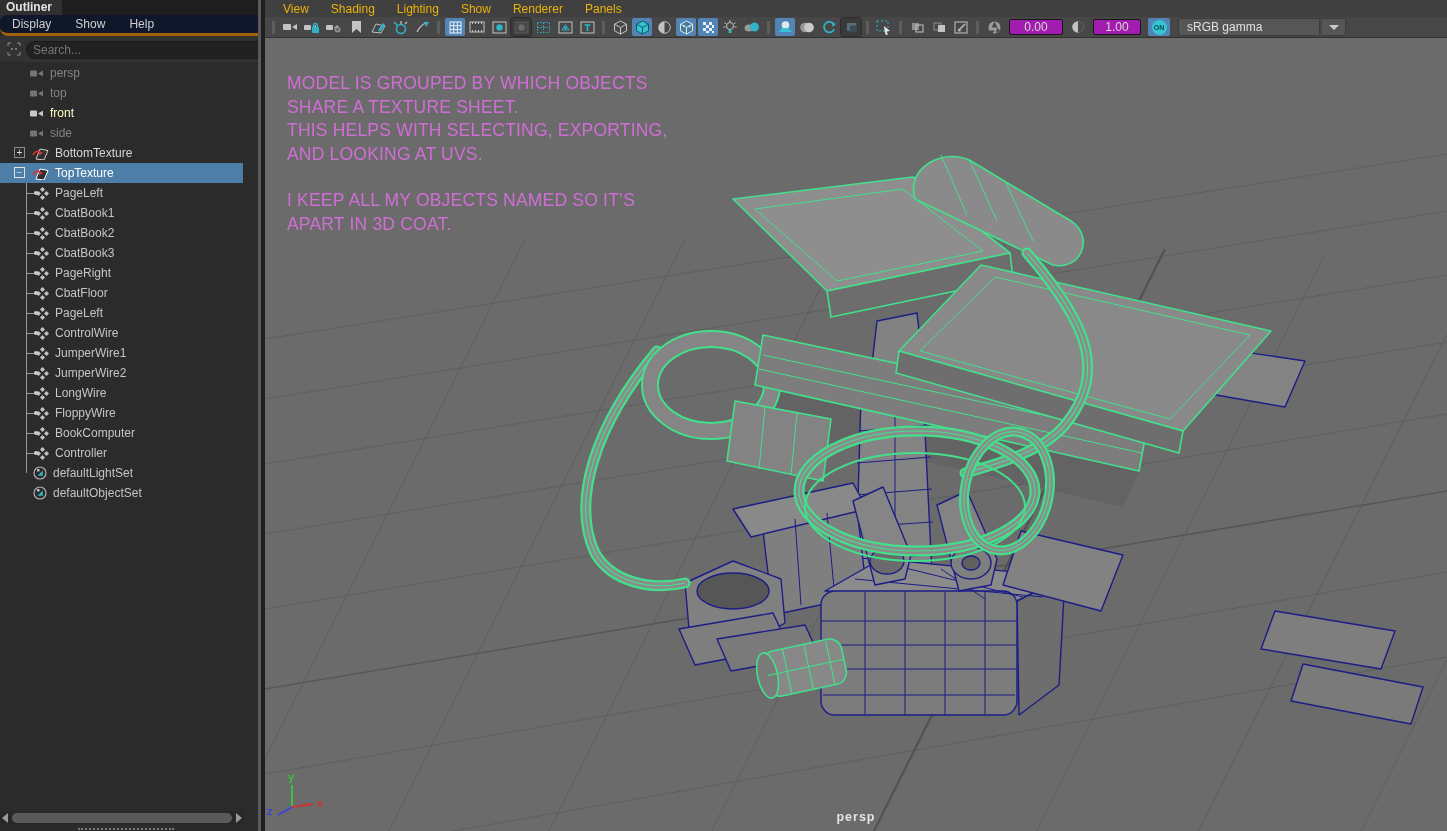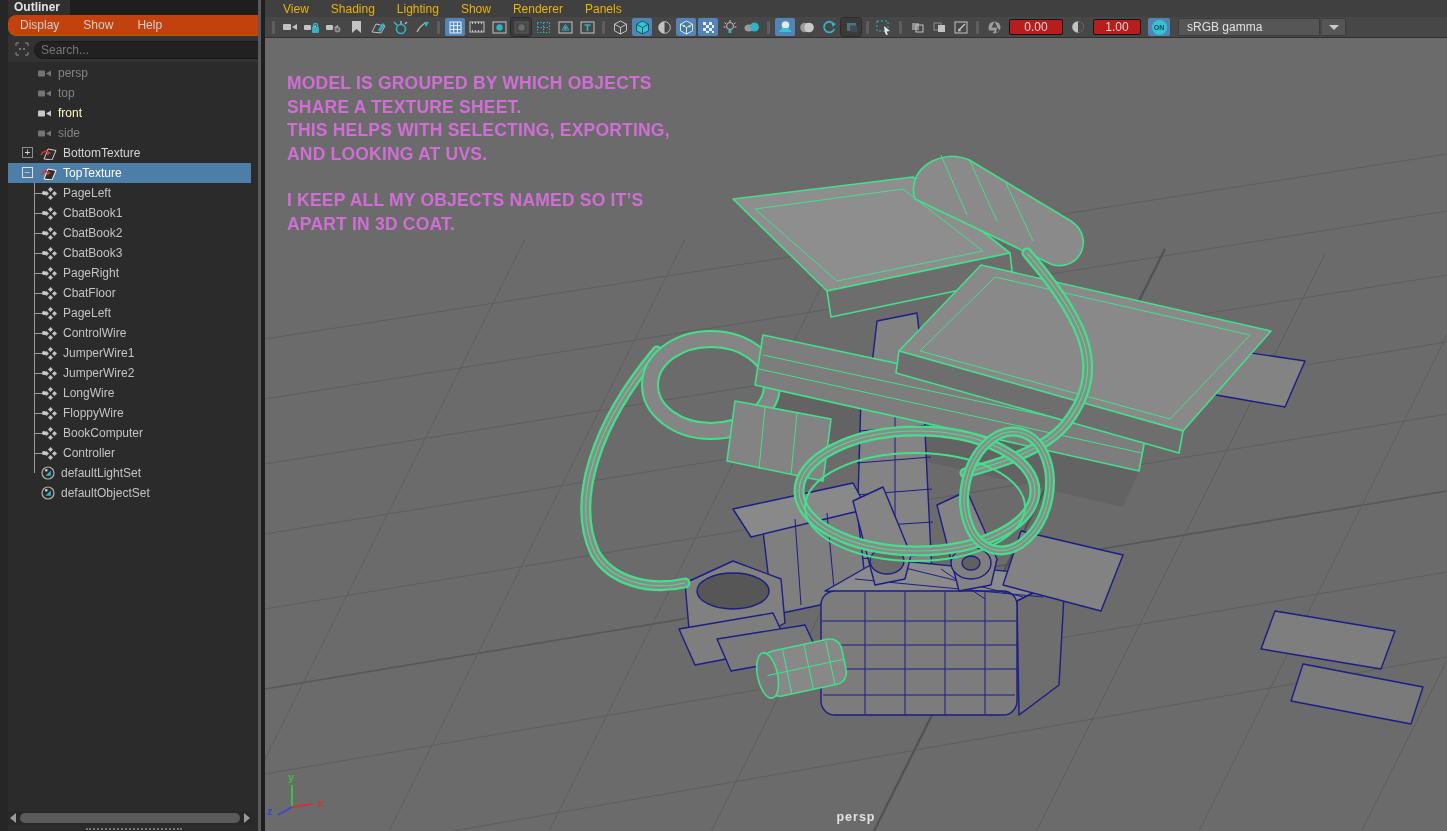--- a/index.html
+++ b/index.html
@@ -1,25 +1,25 @@
 <!DOCTYPE html>
 <html><head>
 <meta charset="utf-8">
 <style>
   * { margin:0; padding:0; box-sizing:border-box; }
   html,body { width:1447px; height:831px; overflow:hidden; background:#262626;
     font-family:"Liberation Sans", sans-serif; }
   .app { position:relative; width:1447px; height:831px; }
 
   
-  .outliner { position:absolute; left:8px; top:0; width:283px; height:831px; background:#2b2b2b; }
+  .outliner { position:absolute; left:0; top:0; width:283px; height:831px; background:#2b2b2b; }
   .ol-tabstrip { height:15px; background:#1e1e1e; position:relative; }
   .ol-tab { position:absolute; left:0; top:0; height:15px; padding:0 10px 0 6px; background:#303030;
     color:#e4e4e4; font-size:12px; line-height:15px; font-weight:bold; }
-  .ol-menubar { height:21px; background:#c2410c; border-bottom:1px solid #a16207; display:flex; align-items:center; gap:0;border-radius:8px; }
+  .ol-menubar { height:21px; background:#0f172a; border-bottom:3px solid #a16207; display:flex; align-items:center; gap:0;border-radius:8px; }
   .ol-menu { color:#cfcfcf; font-size:12px; padding:0 12px; line-height:20px; }
   .ol-searchrow { height:26px; background:#323232; display:flex; align-items:center; padding:0 4px; }
   .filter-ico { width:16px; height:16px; margin:0 4px 0 2px; flex:none; }
   .searchbox { position:relative; flex:1; height:18px; }
   .searchbox input { width:100%; height:18px; background:#212121; border:1px solid #191919; border-radius:9px;
     color:#9a9a9a; font-size:12px; padding:0 18px 0 6px; outline:none; font-family:"Liberation Sans",sans-serif; }
   .searchbox .dd-arrow { position:absolute; right:5px; top:7px; width:0; height:0;
     border-left:5px solid transparent; border-right:5px solid transparent; border-top:5px solid #b9b9b9; }
 
   .ol-tree { position:absolute; left:0; top:63px; width:243px; bottom:23px; overflow:hidden; background:#2b2b2b; }
@@ -61,35 +61,35 @@
   
   .vpanel { position:absolute; left:265px; top:0; width:1182px; height:831px; background:#6b6b6b; }
   .vp-menubar { height:17px; background:#404040; display:flex; align-items:center; padding-left:7px; }
   .vp-menu { color:#eab308; font-size:12px; padding:0 11px; }
   .vp-toolbar { height:21px; background:#474747; border-bottom:1px solid #303030; display:flex; align-items:center;
     padding-left:4px; gap:2px; }
   .tbtn { width:20px; height:18px; border-radius:2px; display:inline-flex; align-items:center; justify-content:center; flex:none; }
   .tbtn.active { background:#5285b5; }
   .tbtn.pressed { background:#3a3a3a; outline:1px solid #2c2c2c; }
   .grip { width:3px; height:13px; background:#5e5e5e; border-radius:1px; margin:0 3px; flex:none; }
-  .tfield { width:54px; height:16px; background:#b91c1c; border:1px solid #151515; border-radius:2px;
+  .tfield { width:54px; height:16px; background:#a21caf; border:1px solid #151515; border-radius:2px;
     color:#d8d8d8; font-size:12px; text-align:center; line-height:15px; margin:0 3px; flex:none; }
   .onbtn { width:22px; height:18px; background:#5285b5; border-radius:2px; display:flex; align-items:center; justify-content:center; margin:0 2px; flex:none; }
   .onbtn .oncirc { width:15px; height:15px; border-radius:8px; background:#35c4d3; color:#0c4a52; font-size:7px; font-weight:bold;
     display:flex; align-items:center; justify-content:center; }
   .ddfield { width:142px; height:18px; background:#565656; border:1px solid #3c3c3c; border-radius:2px 0 0 2px;
     color:#e0e0e0; font-size:12px; line-height:16px; padding-left:8px; margin-left:4px; flex:none; }
   .ddbtn { width:24px; height:18px; background:#565656; border:1px solid #3c3c3c; border-left:none; border-radius:0 2px 2px 0;
     display:flex; align-items:center; justify-content:center; flex:none; }
   .ddbtn i { width:0; height:0; border-left:5px solid transparent; border-right:5px solid transparent; border-top:5px solid #c9c9c9; }
 
   .vp-canvas { position:absolute; left:0; top:39px; width:1182px; height:792px; overflow:hidden; }
   .vp-canvas svg.scene { position:absolute; left:0; top:0; }
 
-  .annot { position:absolute; left:22px; top:33px; color:#d06ed6; font-size:17.5px; font-weight:700;
+  .annot { position:absolute; left:22px; top:33px; color:#d06ed6; font-size:17.5px; font-weight:400;
     line-height:23.5px; letter-spacing:.2px; }
   .annot .blk2 { margin-top:23px; }
 
   .persp-lbl { position:absolute; left:0; right:0; bottom:7px; text-align:center; color:#e3e3e3;
     font-size:12.5px; font-weight:bold; letter-spacing:1px; }
 </style>
 </head>
 <body>
 
 <div class="app">

